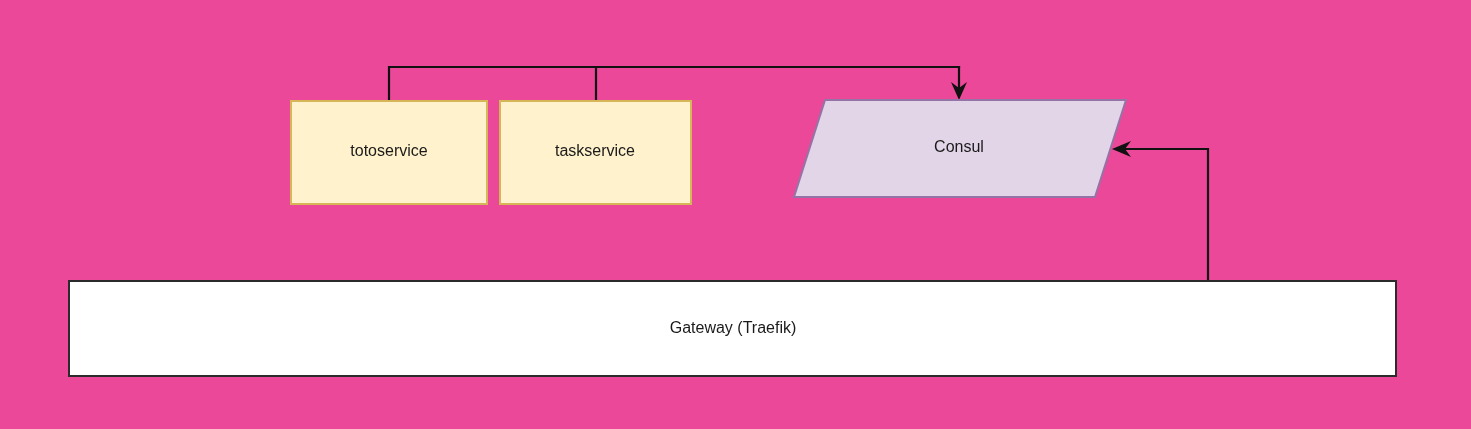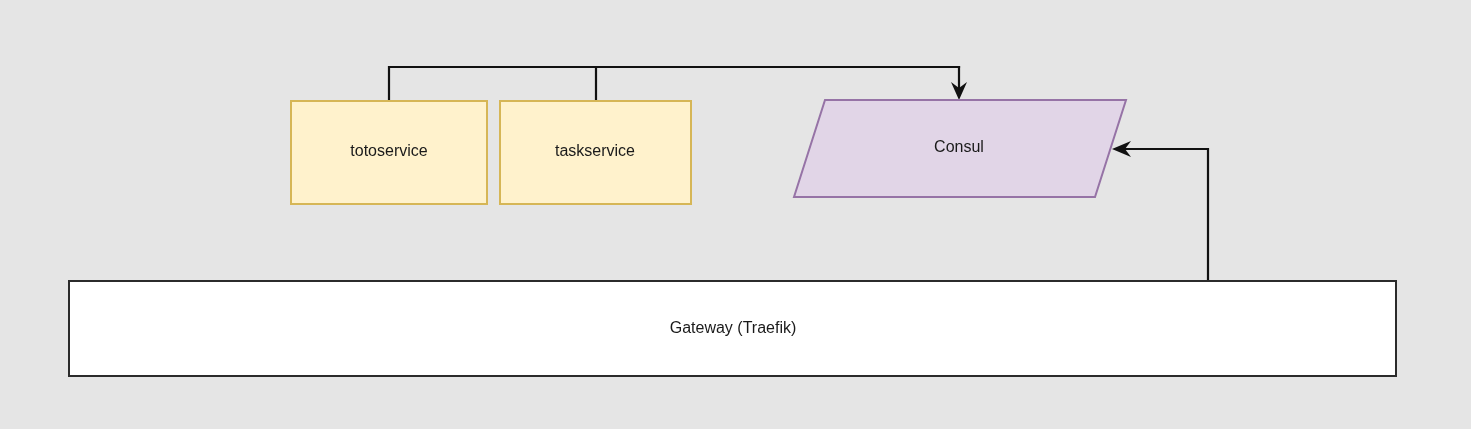--- a/index.html
+++ b/index.html
@@ -10,21 +10,21 @@
   body {
     width: 1471px;
     height: 429px;
     font-family: "Liberation Sans", sans-serif;
     overflow: hidden;
   }
   #diagram-canvas {
     position: relative;
     width: 1471px;
     height: 429px;
-    background: #e5e5e5;
+    background: #ec4899;
   }
   svg#diagram-svg {
     display: block;
     width: 1471px;
     height: 429px;
   }
   .node-label {
     font-family: "Liberation Sans", sans-serif;
     font-size: 16px;
     fill: #1a1a1a;

